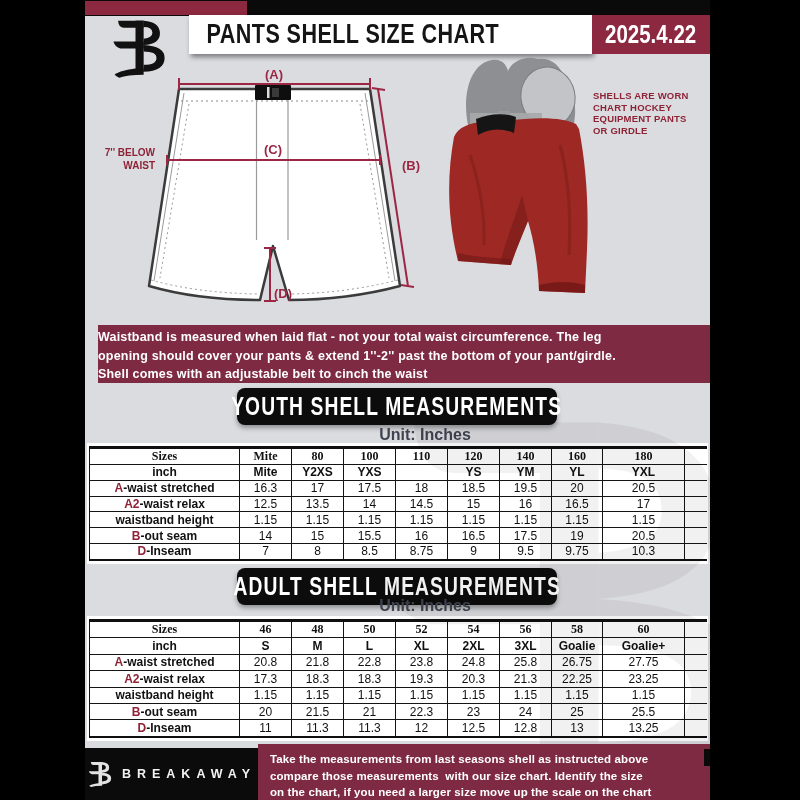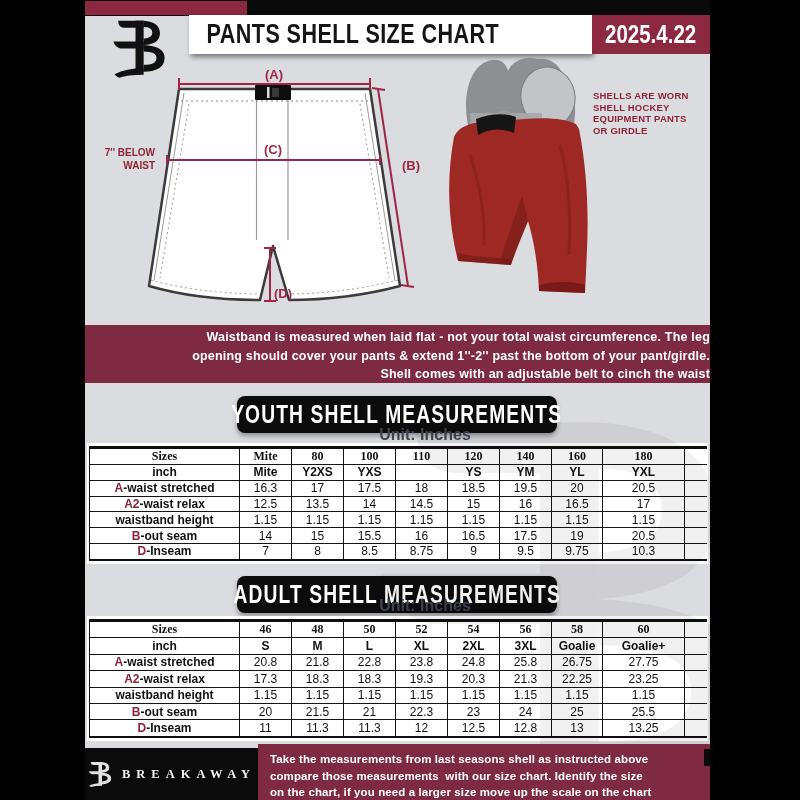--- a/index.html
+++ b/index.html
@@ -19,27 +19,27 @@
             display:flex;align-items:center;justify-content:center;}
   .date-box span{font-size:25px;font-weight:bold;color:#fff;transform:scaleX(.82);white-space:nowrap;}
 
   
   .shorts-svg{position:absolute;left:12px;top:68px;}
   .pants-svg{position:absolute;left:355px;top:55px;}
   .photo-note{position:absolute;left:508px;top:90px;width:118px;color:#8E2336;
               font-size:9.5px;font-weight:bold;line-height:11.5px;letter-spacing:.2px;}
 
   
-  .info-banner{position:absolute;left:0;top:325px;width:625px;height:58px;background:#7E2A42;
-               color:#fff;text-align:right;padding-top:3px;box-sizing:border-box;}
+  .info-banner{position:absolute;left:13px;top:325px;width:625px;height:58px;background:#7E2A42;
+               color:#fff;text-align:left;padding-top:3px;box-sizing:border-box;}
   .info-banner div{font-size:12.5px;font-weight:bold;line-height:18.5px;letter-spacing:.2px;white-space:pre;}
 
   
   .sec-banner{position:absolute;left:152px;width:320px;height:37px;background:#0c0c0c;border-radius:8px;
-              display:flex;align-items:center;justify-content:center;box-shadow:0 3px 5px rgba(0,0,0,.35);margin-top:8px;}
+              display:flex;align-items:center;justify-content:center;box-shadow:0 3px 5px rgba(0,0,0,.35);}
   .sec-banner span{color:#fff;font-size:26px;font-weight:bold;letter-spacing:1.5px;
                    transform:scaleX(.74);white-space:nowrap;}
   .unit-line{position:absolute;left:0;width:680px;text-align:center;color:#3f4450;font-size:16px;font-weight:bold;}
 
   
   .twrap{position:absolute;left:2px;width:621px;background:#fff;padding:3px 0 3px 2px;box-sizing:border-box;}
   table.meas{border-collapse:collapse;table-layout:fixed;width:617px;}
   .meas td{border-top:1.5px solid #141414;text-align:center;padding:0;font-size:12px;color:#111;
            height:14.8px;overflow:hidden;white-space:nowrap;}
   .meas.adult-t td{height:15.4px;}
@@ -52,21 +52,21 @@
   .pfx{color:#8E2336;}
 
   
   .watermark{position:absolute;left:270px;top:380px;width:420px;height:480px;color:#000;opacity:.05;
              pointer-events:none;z-index:4;}
 
   
   .footer{position:absolute;left:0;top:744px;width:625px;height:56px;display:flex;z-index:5;}
   .footer-logo-box{width:173px;height:52px;margin-top:4px;background:#0b0b0b;display:flex;
                    align-items:center;justify-content:center;gap:9px;flex:none;}
-  .footer-brand{color:#f2f2f2;font-size:12.5px;font-weight:bold;letter-spacing:6px;white-space:nowrap;font-family:Liberation Serif, serif;}
+  .footer-brand{color:#f2f2f2;font-size:12.5px;font-weight:bold;letter-spacing:6px;white-space:nowrap;}
   .footer-text{flex:1;background:#7E2A42;color:#fff;padding:7px 6px 0 12px;box-sizing:border-box;}
   .footer-text div{font-size:11.5px;font-weight:bold;line-height:16.5px;letter-spacing:.1px;white-space:pre;}
   .scroll-thumb{position:absolute;left:619px;top:749px;width:6px;height:17px;background:#0a0a0a;z-index:6;}
 
   svg text{font-family:"Liberation Sans",sans-serif;}
   .dim-label{fill:#9C2745;font-size:13px;font-weight:bold;}
   .bw-label{fill:#8E2336;font-size:10px;font-weight:bold;}
 </style>
 </head>
 <body>
@@ -170,21 +170,21 @@
         <path d="M30,100 C40,130 45,160 44,190" fill="none" stroke="#7a1b1a" stroke-width="3" opacity="0.5"></path>
         <path d="M120,90 C128,120 131,160 129,200" fill="none" stroke="#7a1b1a" stroke-width="3" opacity="0.5"></path>
         <path d="M99,230 C115,226 132,226 145,230 L145,238 L99,236 Z" fill="#6f1717" opacity="0.8"></path>
         <path d="M18,198 C35,202 55,203 71,204 L71,210 L18,206 Z" fill="#6f1717" opacity="0.6"></path>
         <path d="M36,64 C50,58 66,58 76,62 L74,78 C60,72 48,74 38,80 Z" fill="#151515"></path>
       </g>
     </svg>
 
     <div class="photo-note">
       <div>SHELLS ARE WORN</div>
-      <div>SHELL HOCKEY</div>
+      <div>CHART HOCKEY</div>
       <div>EQUIPMENT PANTS</div>
       <div>OR GIRDLE</div>
     </div>
 
     <div class="info-banner">
       <div>Waistband is measured when laid flat - not your total waist circumference. The leg</div>
       <div>opening should cover your pants &amp; extend 1''-2'' past the bottom of your pant/girdle.</div>
       <div>Shell comes with an adjustable belt to cinch the waist</div>
     </div>
 

